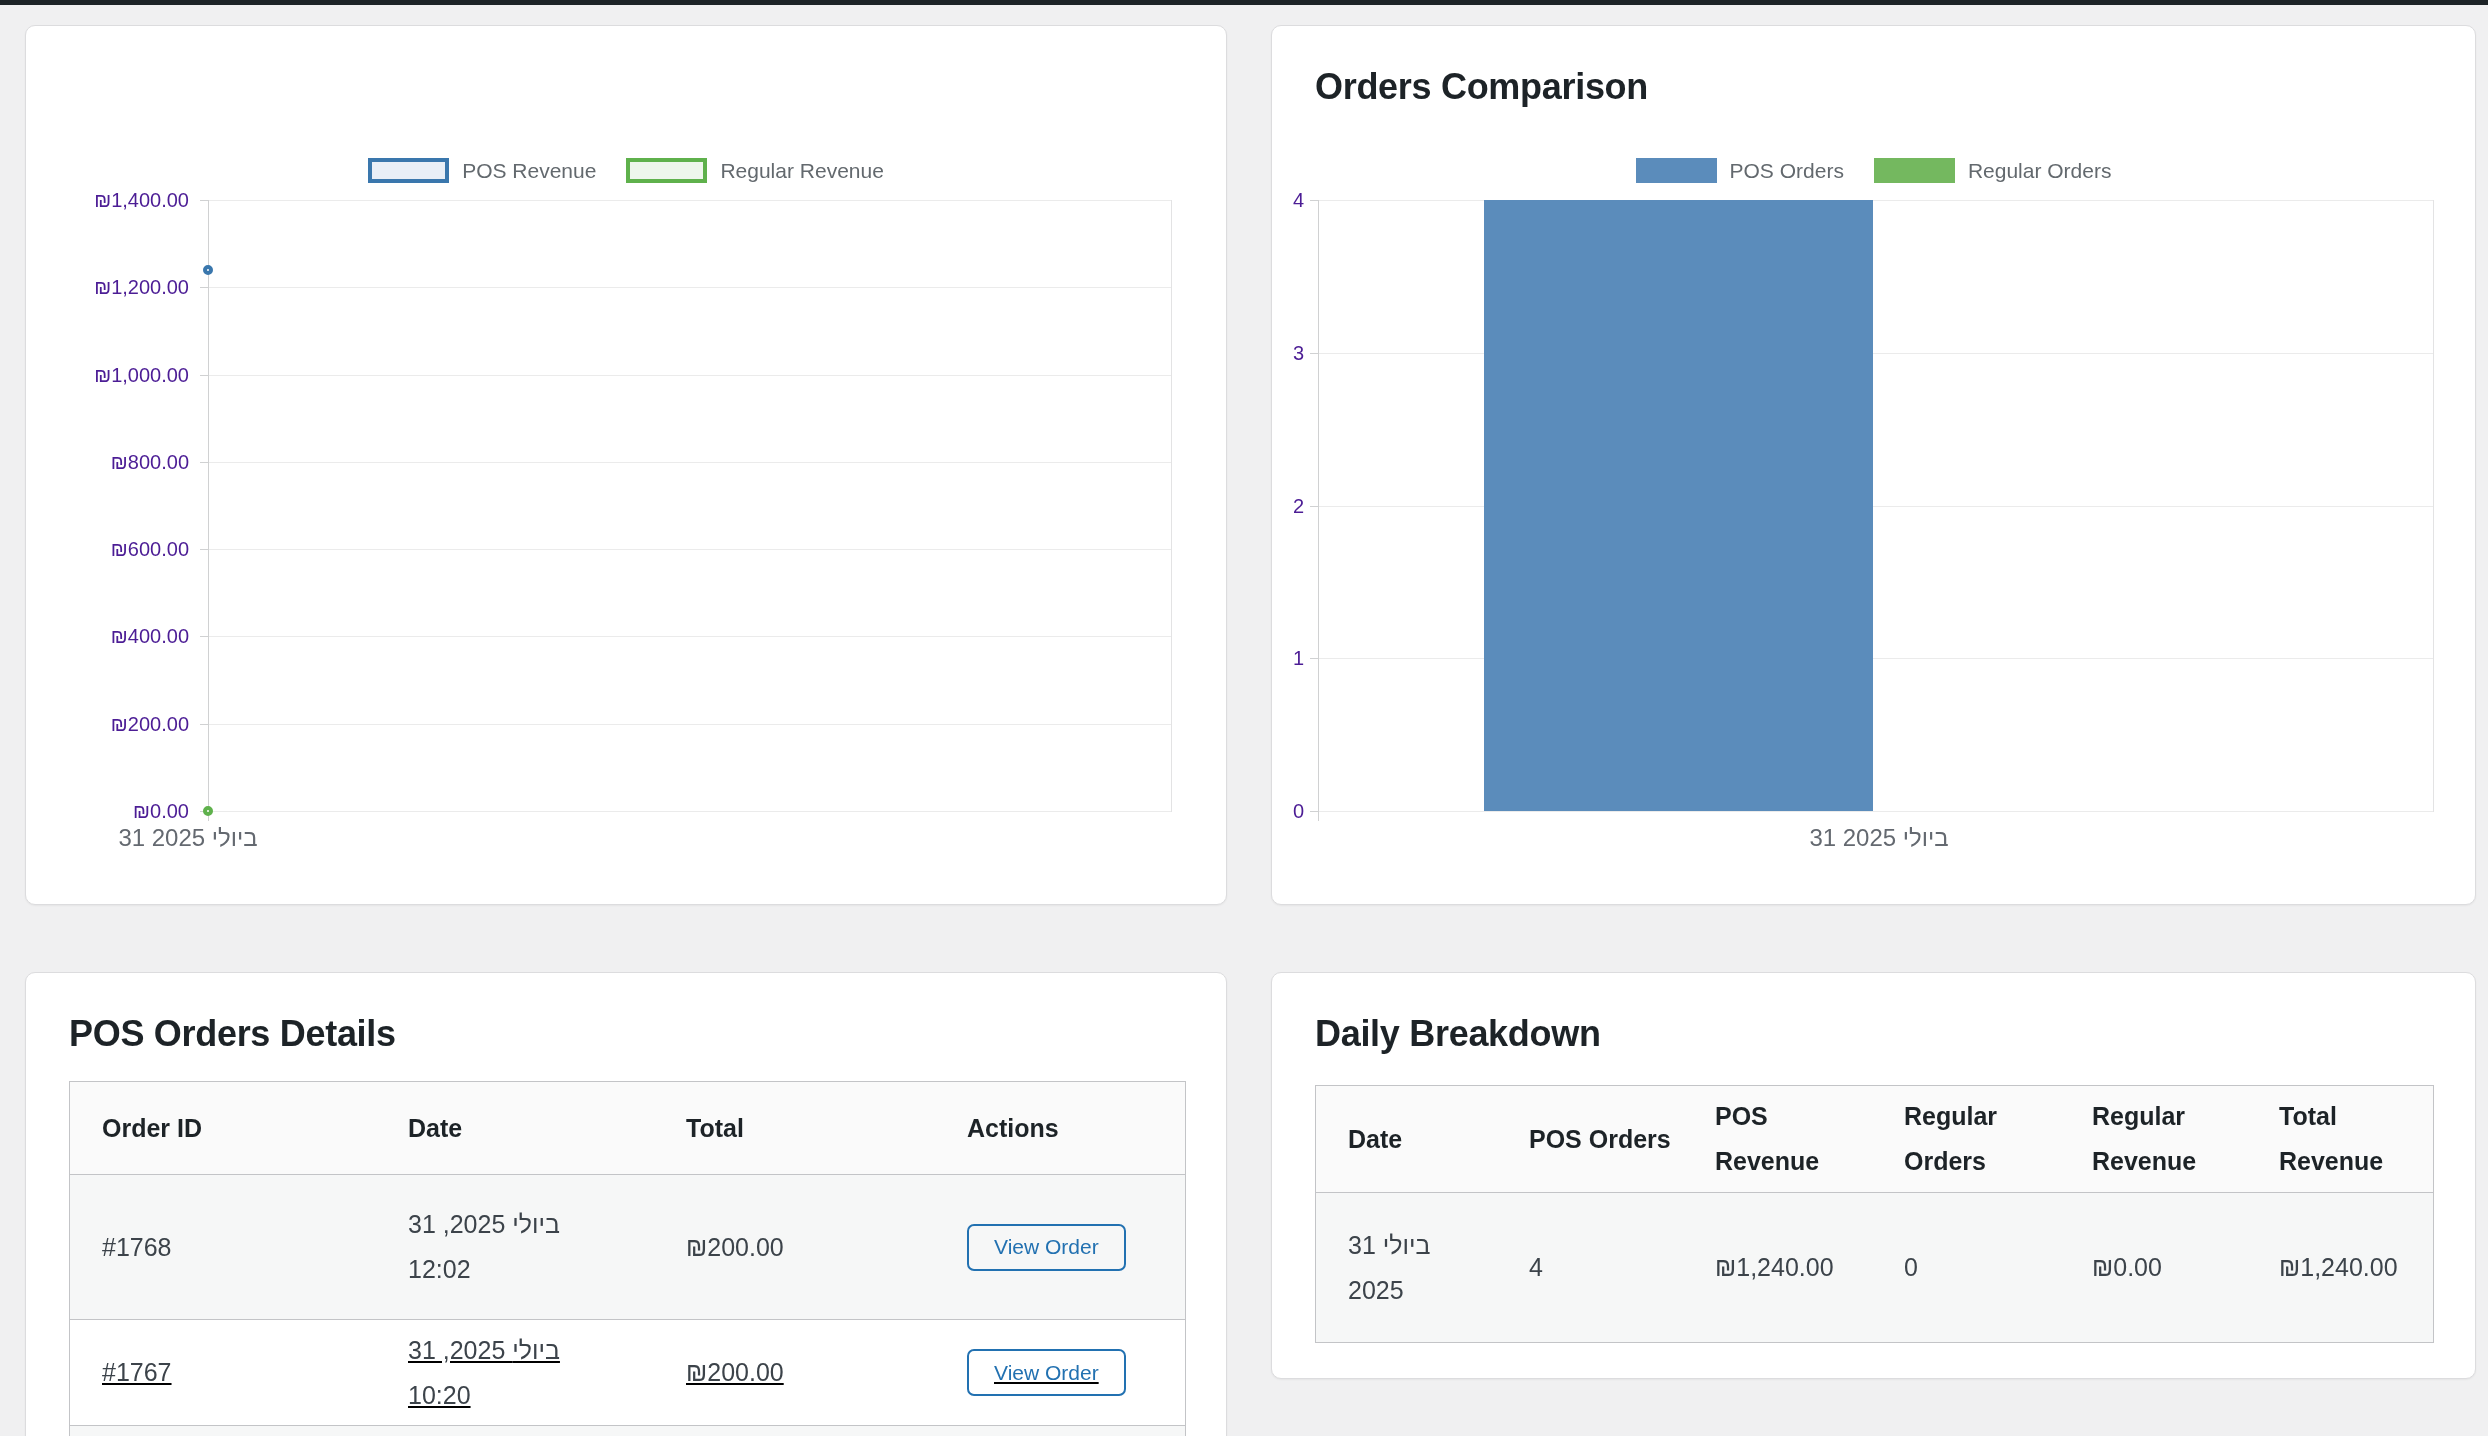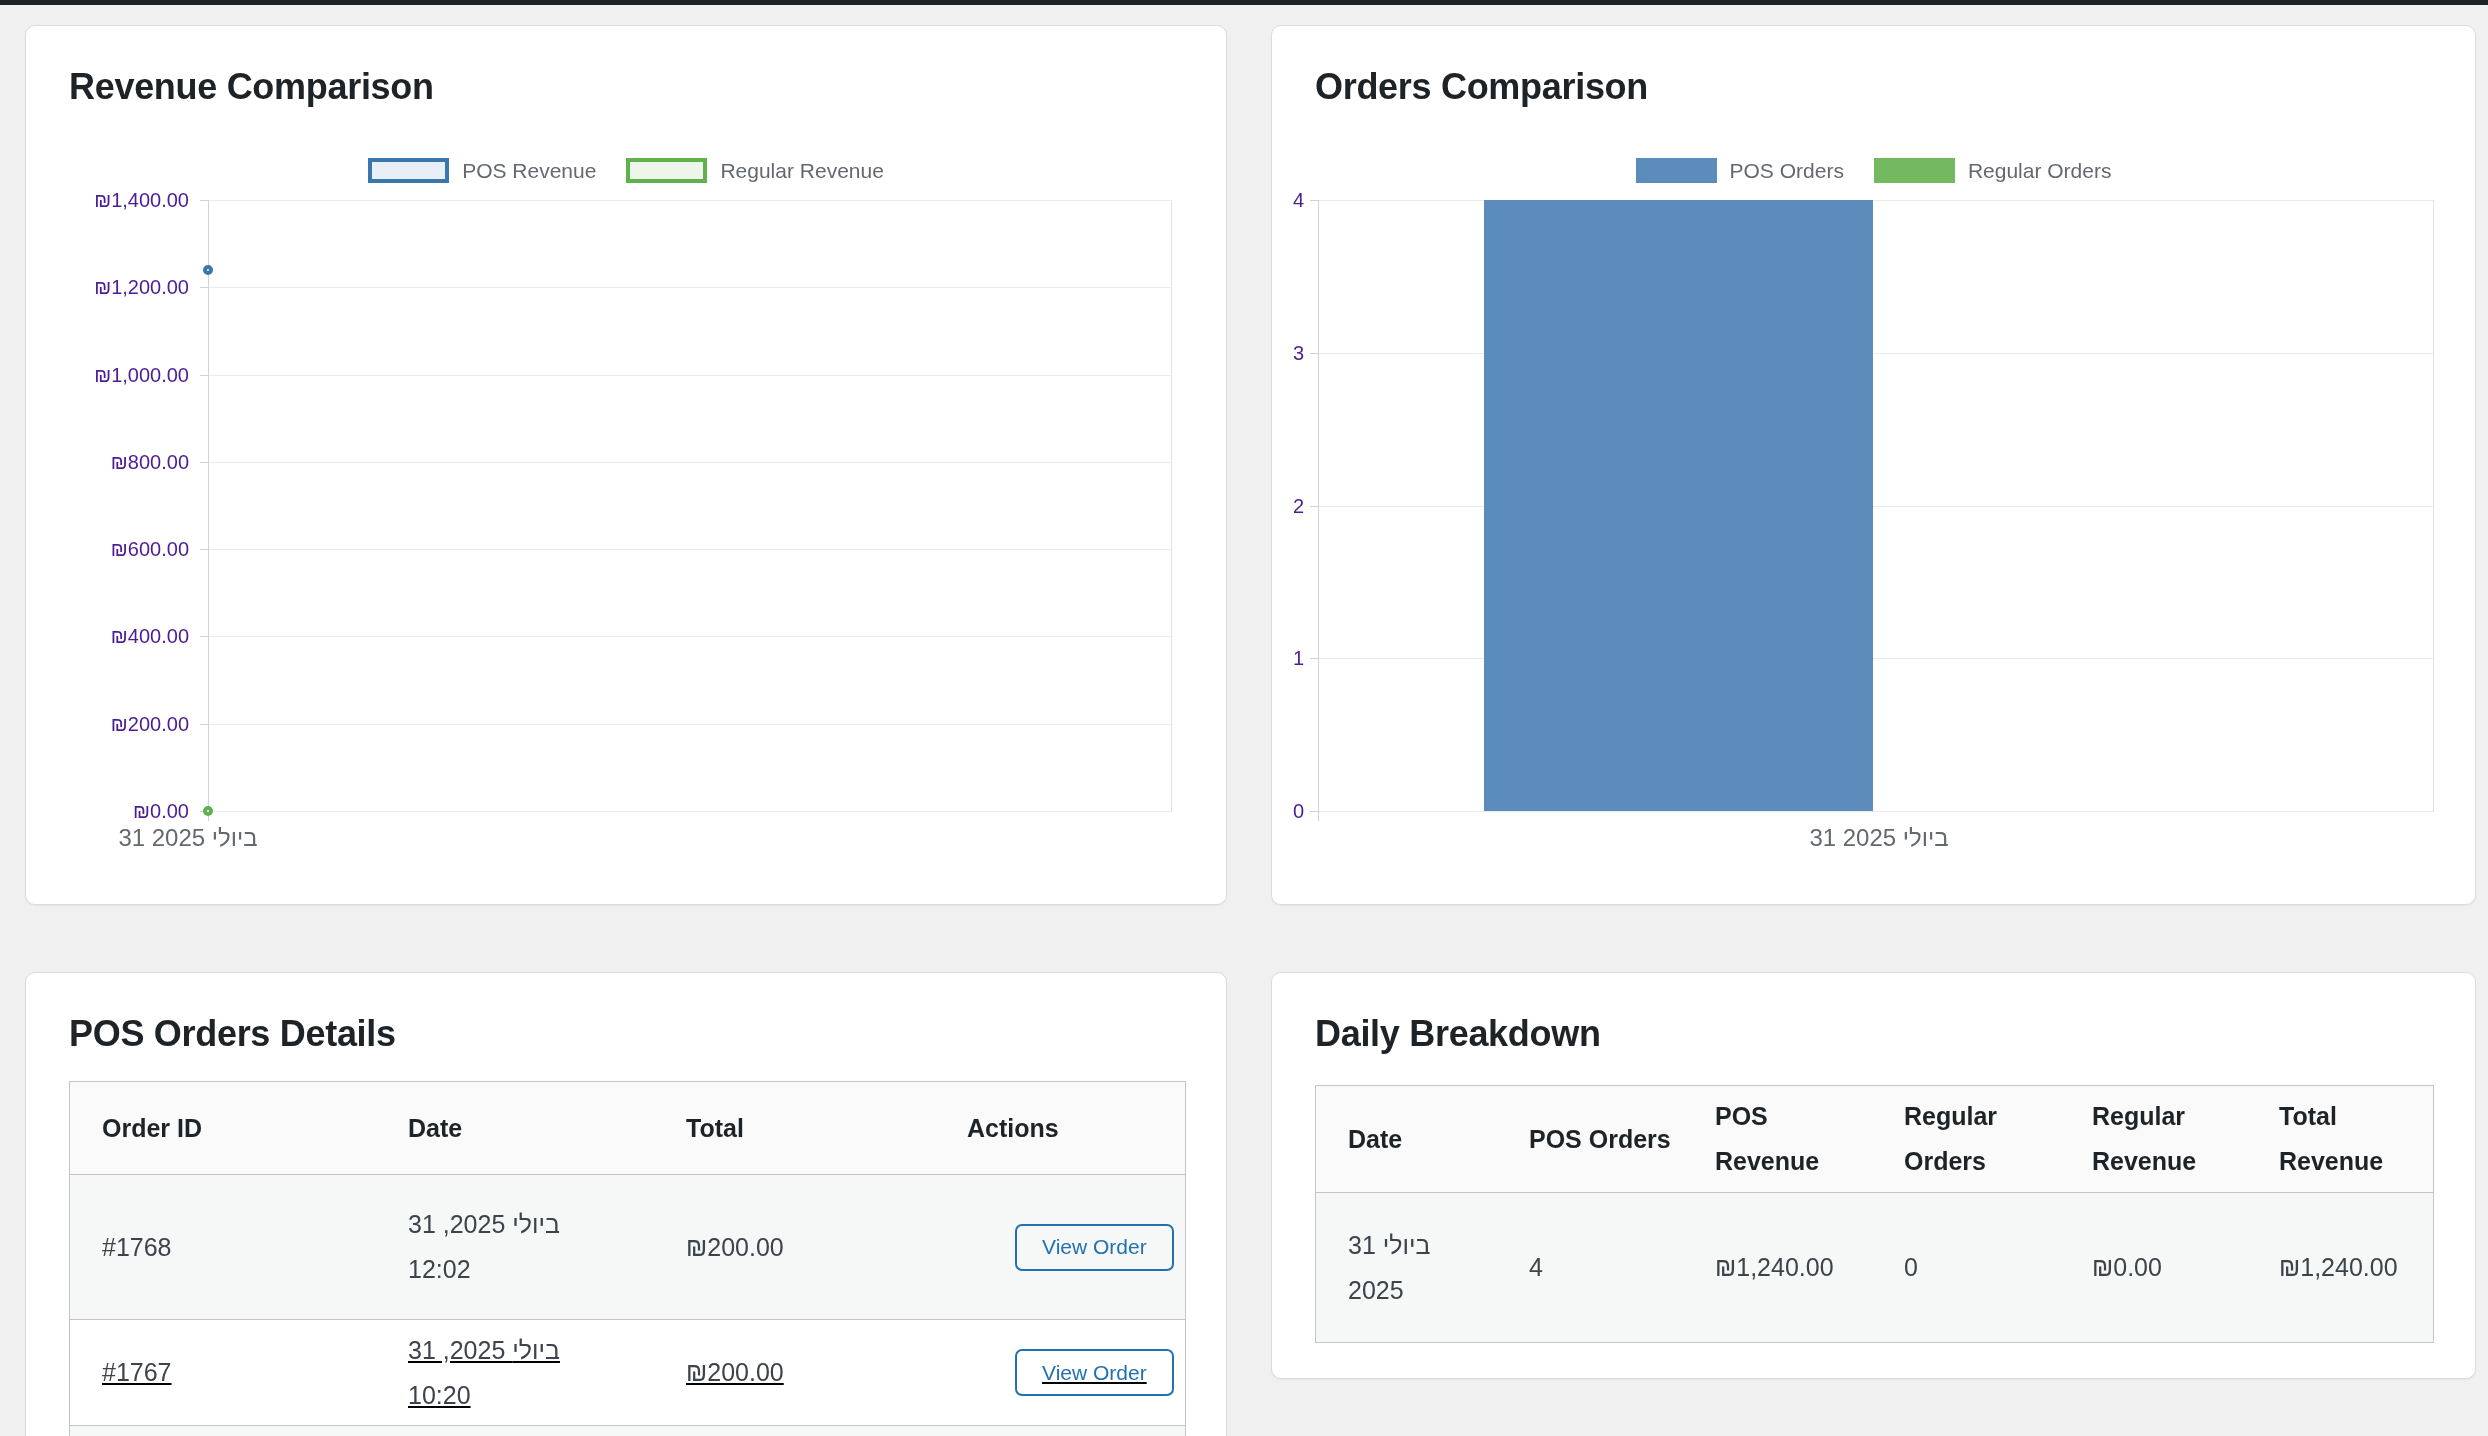--- a/index.html
+++ b/index.html
@@ -52,30 +52,29 @@
   .head .cell { font-weight:700; color:#1d2327; }
   #pos-table  { left:43px; top:108px; width:1117px; }
   #pos-table .tbl-row   { grid-template-columns:306px 278px 281px 1fr; }
   #daily-table { left:43px; top:112px; width:1119px; }
   #daily-table .tbl-row { grid-template-columns:181px 186px 189px 188px 187px 1fr; }
   #daily-table .date-wrap { max-width:135px; }
   .btn-secondary {
     display:inline-flex; align-items:center; justify-content:center;
     height:47px; padding:0 25px; background:transparent;
     border:2px solid #2271b1; border-radius:7px;
-    color:#2271b1; font-size:21px; font-family:inherit; cursor:pointer; white-space:nowrap;margin-left:48px;
+    color:#2271b1; font-size:21px; font-family:inherit; cursor:pointer; white-space:nowrap;
   }
 </style>
 </head>
 <body>
 
 <div class="admin-bar"></div>
 
 <section class="card" id="card-revenue">
-  <h2 class="card-title">Revenue Comparison</h2>
   <div class="chart" id="chart-revenue">
       <div class="legend" style="top: 132px;">
         <div class="legend-item">
           <div class="legend-swatch" style="border: 4px solid rgb(58, 119, 173); background: rgb(233, 239, 247);"></div>
           <div class="legend-label">POS Revenue</div>
         </div>
         <div class="legend-item">
           <div class="legend-swatch" style="border: 4px solid rgb(95, 177, 76); background: rgb(238, 246, 236);"></div>
           <div class="legend-label">Regular Revenue</div>
         </div>

